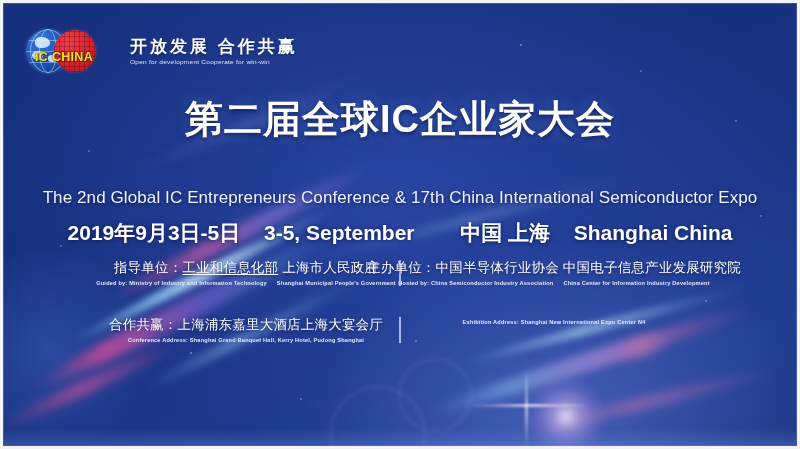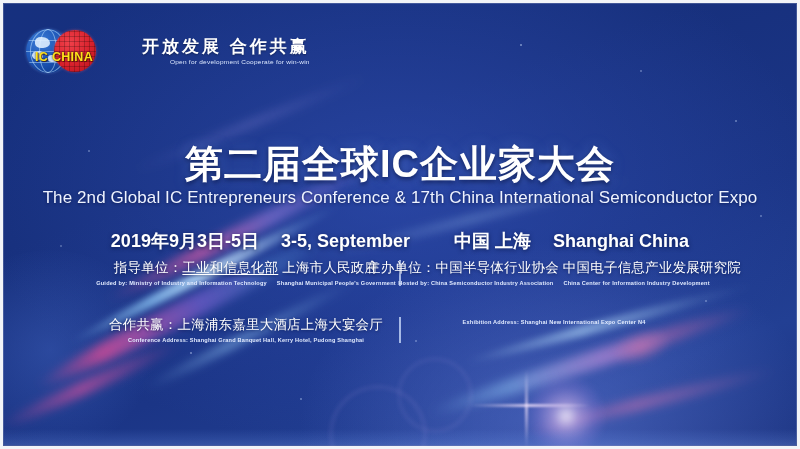--- a/index.html
+++ b/index.html
@@ -237,25 +237,24 @@
     font-size: 12.5px;
     font-weight: bold;
     letter-spacing: 0.3px;
     color: #ffe21a;
     text-shadow: 0 0 2px rgba(0,0,0,0.85), 1px 1px 0 rgba(80,20,0,0.6);
     white-space: nowrap;
     z-index: 3;
   }
 
   #slogan {
-    margin-left: 44px;
+    margin-left: 32px;
     display: flex;
     flex-direction: column;
     justify-content: center;
-    align-items: flex-end;
   }
   #slogan-cn {
     font-size: 17px;
     font-weight: bold;
     color: #ffffff;
     letter-spacing: 3px;
     line-height: 1.15;
     white-space: nowrap;
     text-shadow: 0 1px 2px rgba(0,0,0,0.35);
   }
@@ -280,42 +279,41 @@
   .title-line {
     font-size: 38px;
     font-weight: bold;
     color: #ffffff;
     letter-spacing: 1px;
     line-height: 1.22;
     white-space: nowrap;
     text-shadow:
       0 2px 5px rgba(5,15,60,0.75),
       0 0 14px rgba(120,170,255,0.35);
-    margin-top: 45px;
   }
 
   #subtitle-en {
     position: absolute;
     left: 0; right: 0;
     top: 188px;
     text-align: center;
     font-size: 17px;
     color: #eef3ff;
     letter-spacing: 0.1px;
     white-space: nowrap;
     z-index: 20;
     text-shadow: 0 1px 3px rgba(5,15,60,0.6);
   }
 
   #dateline {
     position: absolute;
     left: 0; right: 0;
-    top: 229px;
+    top: 219px;
     text-align: center;
-    font-size: 18px;
+    font-size: 21px;
     font-weight: bold;
     color: #ffffff;
     white-space: nowrap;
     z-index: 20;
     text-shadow: 0 1px 4px rgba(5,15,60,0.7);
   }
   #dateline .gap-sm { display: inline-block; width: 12px; }
   #dateline .gap-lg { display: inline-block; width: 34px; }
 
   

